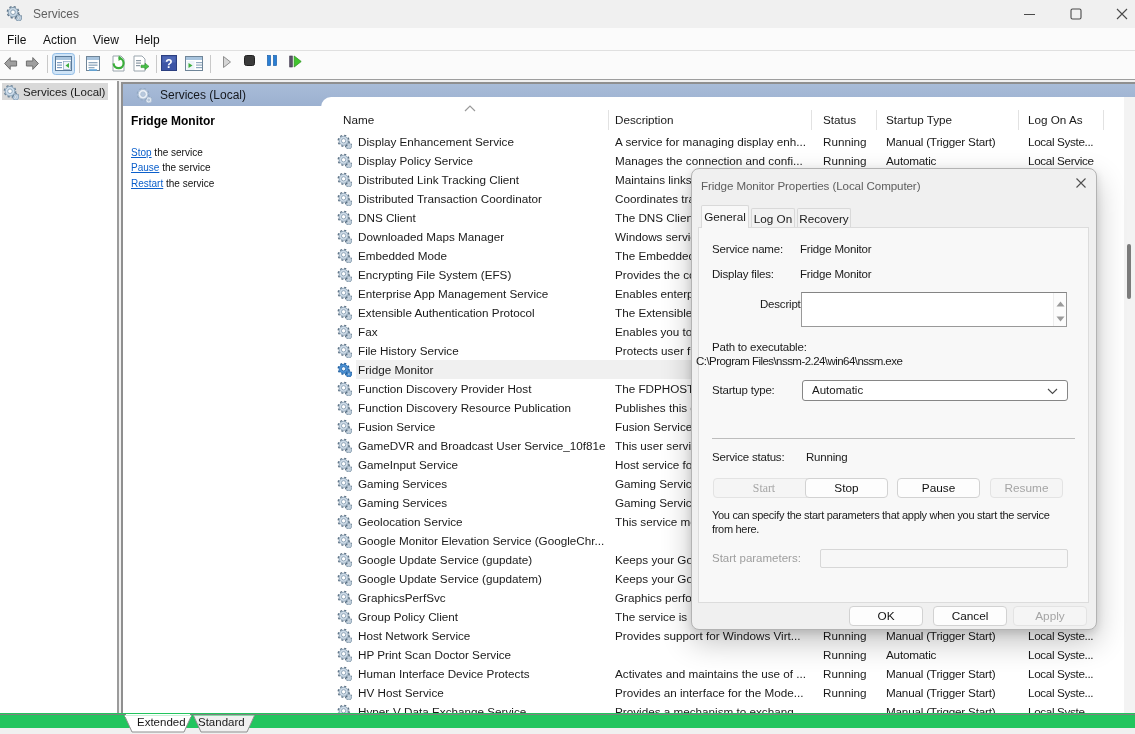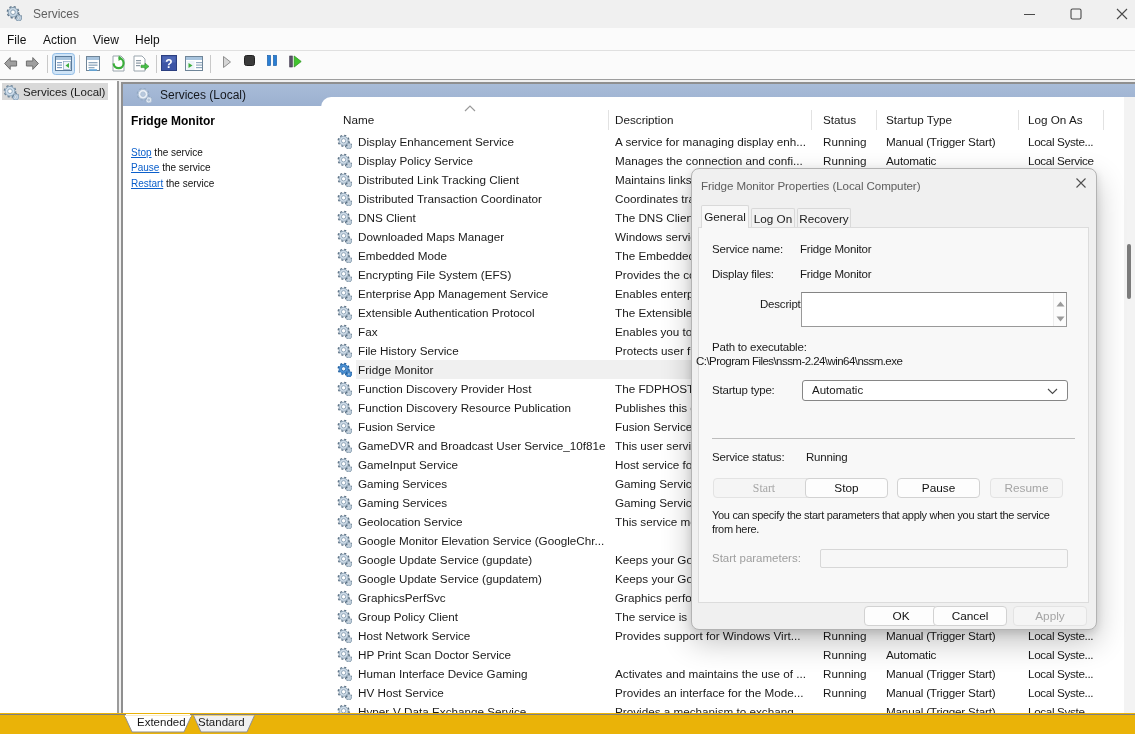--- a/index.html
+++ b/index.html
@@ -39,21 +39,21 @@
 .row span{position:absolute;top:3px;white-space:nowrap;overflow:hidden;}
 .row .ic{left:5px;top:2px;}
 .row .nm{left:26px;width:250px;}
 .row .de{left:283px;width:194px;}
 .row .st{left:491px;width:60px;}
 .row .su{left:554px;width:140px;letter-spacing:-0.2px;}
 .row .lo{left:696px;width:67px;letter-spacing:-0.35px;}
 .row .hl{position:absolute;left:24px;top:0;width:741px;height:19px;background:#f0f0f0;}
 #vscroll{position:absolute;left:1127px;top:244px;width:4px;height:55px;background:#7b7b7b;border-radius:2px;}
 
-#tabbar{position:absolute;left:0;top:713px;width:1135px;height:21px;background:#eab308;}
+#tabbar{position:absolute;left:0;top:713px;width:1135px;height:15px;background:#22c55e;}
 #tabbar .tline{position:absolute;left:0px;top:1px;width:1135px;height:1px;background:#808080;}
 .btab{position:absolute;top:2px;height:18px;font-size:11.5px;}
 .btab .shape{position:absolute;left:0;top:0;width:100%;height:100%;}
 
 #dlg{position:absolute;left:691px;top:168px;width:406px;height:462px;background:#f0f0f0;border:1px solid #b3b3b3;border-radius:8px;box-shadow:0 12px 30px rgba(0,0,0,.24),0 3px 8px rgba(0,0,0,.12);font-size:11.5px;}
 #dlg .dtitle{position:absolute;left:9px;top:10px;color:#5e5e5e;font-size:11.6px;letter-spacing:-0.1px;}
 #dlg .dx{position:absolute;left:377px;top:4px;width:24px;height:24px;text-align:center;line-height:24px;color:#4f4f4f;font-size:13px;}
 #dlg .tab{position:absolute;background:#f2f2f2;border:1px solid #d9d9d9;border-bottom:none;border-radius:2px 2px 0 0;text-align:center;font-size:11.7px;color:#1a1a1a;}
 #dlg .tab.act{background:#f8f8f8;z-index:3;}
 #dlg .page{position:absolute;left:6px;top:58px;width:391px;height:376px;background:#f8f8f8;border:1px solid #dcdcdc;}
@@ -641,21 +641,21 @@
     </div>
 <div class="row" style="top:565px">
       <span class="ic"><svg width="15" height="15" viewBox="0 0 15 15" class="">
 <circle cx="11.9" cy="12.1" r="3.3000000000000003" fill="none" stroke="#576c7f" stroke-width="1.3" stroke-dasharray="1.48 1.48"></circle>
 <circle cx="11.9" cy="12.1" r="2.7" fill="#cfdce8" stroke="#8ba1b4" stroke-width="0.8"></circle>
 <circle cx="11.9" cy="12.1" r="1.08" fill="#ffffff" stroke="#8ba1b4" stroke-width="0.6"></circle>
 <circle cx="6.6" cy="6.8" r="5.3" fill="none" stroke="#576c7f" stroke-width="1.5" stroke-dasharray="2.08 2.08"></circle>
 <circle cx="6.6" cy="6.8" r="4.5" fill="#cfdce8" stroke="#8ba1b4" stroke-width="0.9"></circle>
 <circle cx="6.6" cy="6.8" r="2.16" fill="#ffffff" stroke="#8ba1b4" stroke-width="0.9"></circle>
 </svg></span>
-      <span class="nm">Human Interface Device Gaming</span>
+      <span class="nm">Human Interface Device Protects</span>
       <span class="de">Activates and maintains the use of ...</span>
       <span class="st">Running</span>
       <span class="su">Manual (Trigger Start)</span>
       <span class="lo">Local Syste...</span>
     </div>
 <div class="row" style="top:584px">
       <span class="ic"><svg width="15" height="15" viewBox="0 0 15 15" class="">
 <circle cx="11.9" cy="12.1" r="3.3000000000000003" fill="none" stroke="#576c7f" stroke-width="1.3" stroke-dasharray="1.48 1.48"></circle>
 <circle cx="11.9" cy="12.1" r="2.7" fill="#cfdce8" stroke="#8ba1b4" stroke-width="0.8"></circle>
 <circle cx="11.9" cy="12.1" r="1.08" fill="#ffffff" stroke="#8ba1b4" stroke-width="0.6"></circle>
@@ -743,16 +743,16 @@
  <div class="sep"></div>
  <div class="lbl" style="left:20px;top:282px;">Service status:</div>
  <div class="lbl" style="left:114px;top:282px;">Running</div>
  <div class="wbtn dis" style="left:21px;top:309px;width:102px;font-family:Liberation Serif, serif;">Start</div>
  <div class="wbtn" style="left:113px;top:309px;width:83px;">Stop</div>
  <div class="wbtn" style="left:205px;top:309px;width:83px;">Pause</div>
  <div class="wbtn dis" style="left:298px;top:309px;width:73px;">Resume</div>
  <div class="lbl" style="left:20px;top:340px;line-height:13.5px;white-space:nowrap;font-size:11px;letter-spacing:-0.3px;">You can specify the start parameters that apply when you start the service<br>from here.</div>
  <div class="glbl" style="left:20px;top:383px;">Start parameters:</div>
  <div class="inp"></div>
- <div class="wbtn" style="left:172px;top:437px;width:74px;">OK</div>
+ <div class="wbtn" style="left:157px;top:437px;width:74px;">OK</div>
  <div class="wbtn" style="left:241px;top:437px;width:74px;">Cancel</div>
  <div class="wbtn dis" style="left:321px;top:437px;width:74px;">Apply</div>
 </div>
 
 </body></html>

